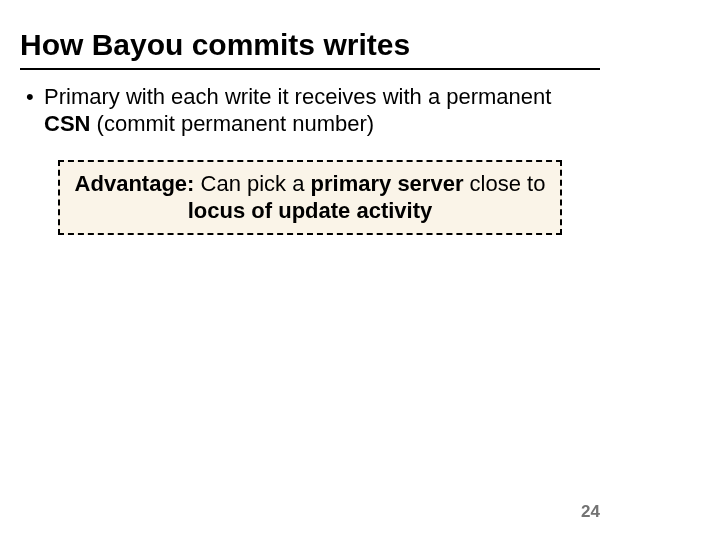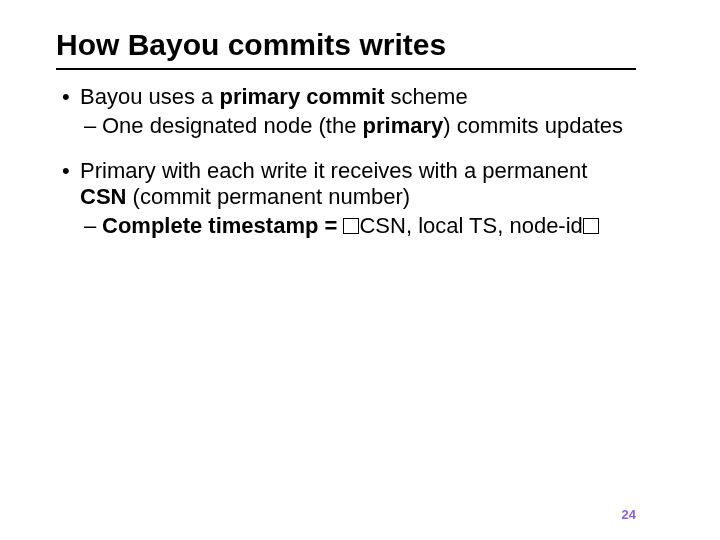--- a/index.html
+++ b/index.html
@@ -11,21 +11,20 @@
     font-family: Arial, Helvetica, sans-serif;
     color: #000;
     overflow: hidden;
   }
   .slide {
     position: relative;
     width: 620px;
     height: 540px;
     box-sizing: border-box;
     padding: 28px 20px 0 20px;
-    margin-left: 36px;
   }
   h1.title {
     margin: 0 0 6px 0;
     font-size: 30px;
     font-weight: bold;
     letter-spacing: 0px;
   }
   .rule {
     border: none;
     border-top: 2px solid #000;
@@ -83,51 +82,43 @@
     background: #faf4e8;
     padding: 8px 10px;
     font-size: 22px;
     text-align: center;
     line-height: 1.25;
   }
   .pagenum {
     position: absolute;
     right: 20px;
     bottom: 18px;
-    font-size: 13px;
+    font-size: 17px;
     font-weight: bold;
-    color: #8b5cf6;
+    color: #737373;
   }
 </style>
 </head>
 <body>
 
 <div class="slide">
 
   <h1 class="title">How Bayou commits writes</h1>
   <hr class="rule">
 
   <ul class="top">
 
-    <li>
-      <span>Bayou uses a </span><span class="b">primary commit</span><span> scheme</span>
-      <ul class="sub">
-        <li>
-          <span>One designated node (the </span><span class="b">primary</span><span>) commits updates</span>
-        </li>
-      </ul>
-    </li>
 
     <li>
       <span>Primary with each write it receives with a permanent </span><span class="b">CSN</span><span> (commit permanent number)</span>
       <ul class="sub">
-        <li>
-          <span class="b">Complete timestamp = </span><span class="glyph"></span><span>CSN, local TS, node-id</span><span class="glyph"></span>
-        </li>
       </ul>
     </li>
 
   </ul>
 
+  <div class="callout">
+    <span class="b">Advantage:</span><span> Can pick a </span><span class="b">primary server</span><span> close to </span><span class="b">locus of update activity</span>
+  </div>
 
   <div class="pagenum">24</div>
 
 </div>
 
 </body></html>

